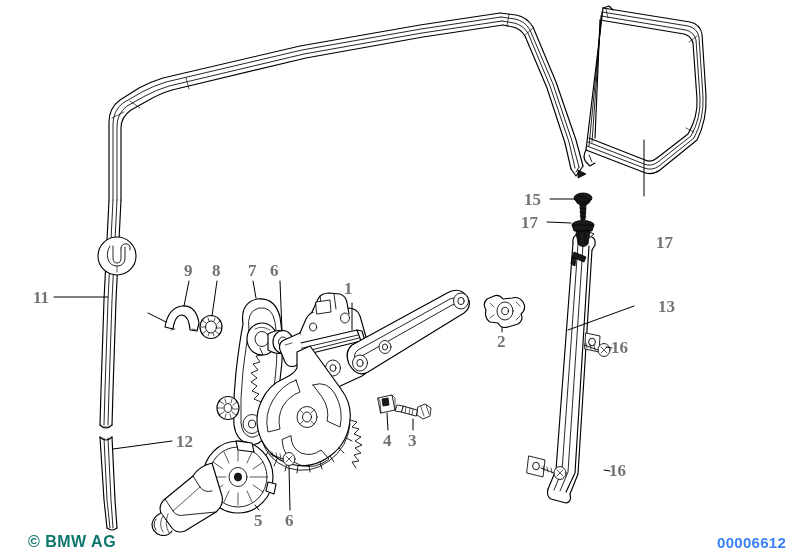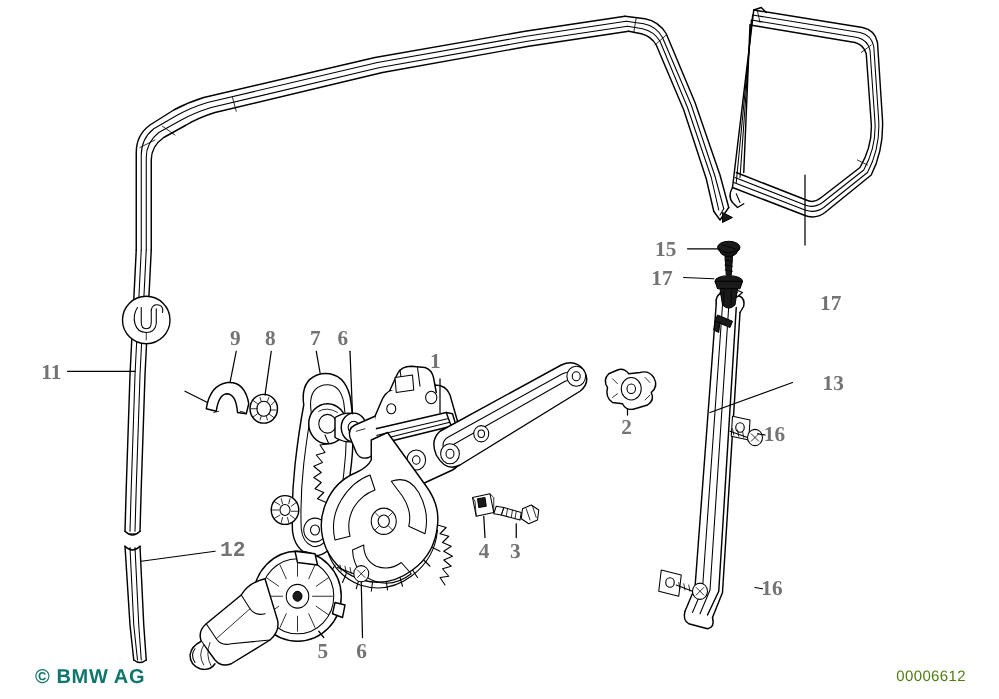--- a/index.html
+++ b/index.html
@@ -34,24 +34,24 @@
     font-weight: bold;
     letter-spacing: 0.5px;
     color: #0f766e;
     white-space: nowrap;
   }
   .partno {
     position: absolute;
     left: 717px;
     top: 534px;
     font-family: "Liberation Sans", sans-serif;
-    font-size: 12px;
-    font-weight: normal;
+    font-size: 15px;
+    font-weight: bold;
     letter-spacing: 0.3px;
-    color: #4d7c0f;
+    color: #3b82f6;
     white-space: nowrap;
   }
   .callout-num {
     position: absolute;
     font-family: "Liberation Serif", serif;
     font-size: 17px;
     font-weight: bold;
     color: #737373;
     line-height: 1;
     white-space: nowrap;
@@ -420,21 +420,21 @@
   <div class="callout-num" style="left:497px; top:333px;">2</div>
   <div class="callout-num" style="left:408px; top:432px;">3</div>
   <div class="callout-num" style="left:383px; top:432px;">4</div>
   <div class="callout-num" style="left:254px; top:512px;">5</div>
   <div class="callout-num" style="left:285px; top:512px;">6</div>
   <div class="callout-num" style="left:248px; top:262px;">7</div>
   <div class="callout-num" style="left:212px; top:262px;">8</div>
   <div class="callout-num" style="left:184px; top:262px;">9</div>
   <div class="callout-num" style="left:270px; top:262px;">6</div>
   <div class="callout-num" style="left:33px;  top:289px;text-align:center;">11</div>
-  <div class="callout-num" style="left:176px; top:433px;font-family:Liberation Mono, monospace;">12</div>
+  <div class="callout-num" style="left:176px; top:433px;">12</div>
   <div class="callout-num" style="left:639px; top:298px;margin-left:19px;">13</div>
   <div class="callout-num" style="left:521px; top:214px;">17</div>
   <div class="callout-num" style="left:524px; top:191px;">15</div>
   <div class="callout-num" style="left:611px; top:339px;">16</div>
   <div class="callout-num" style="left:609px; top:462px;">16</div>
   <div class="callout-num" style="left:656px; top:197px;margin-top:37px;">17</div>
 
   <div class="copyright">© BMW AG</div>
   <div class="partno">00006612</div>
 

